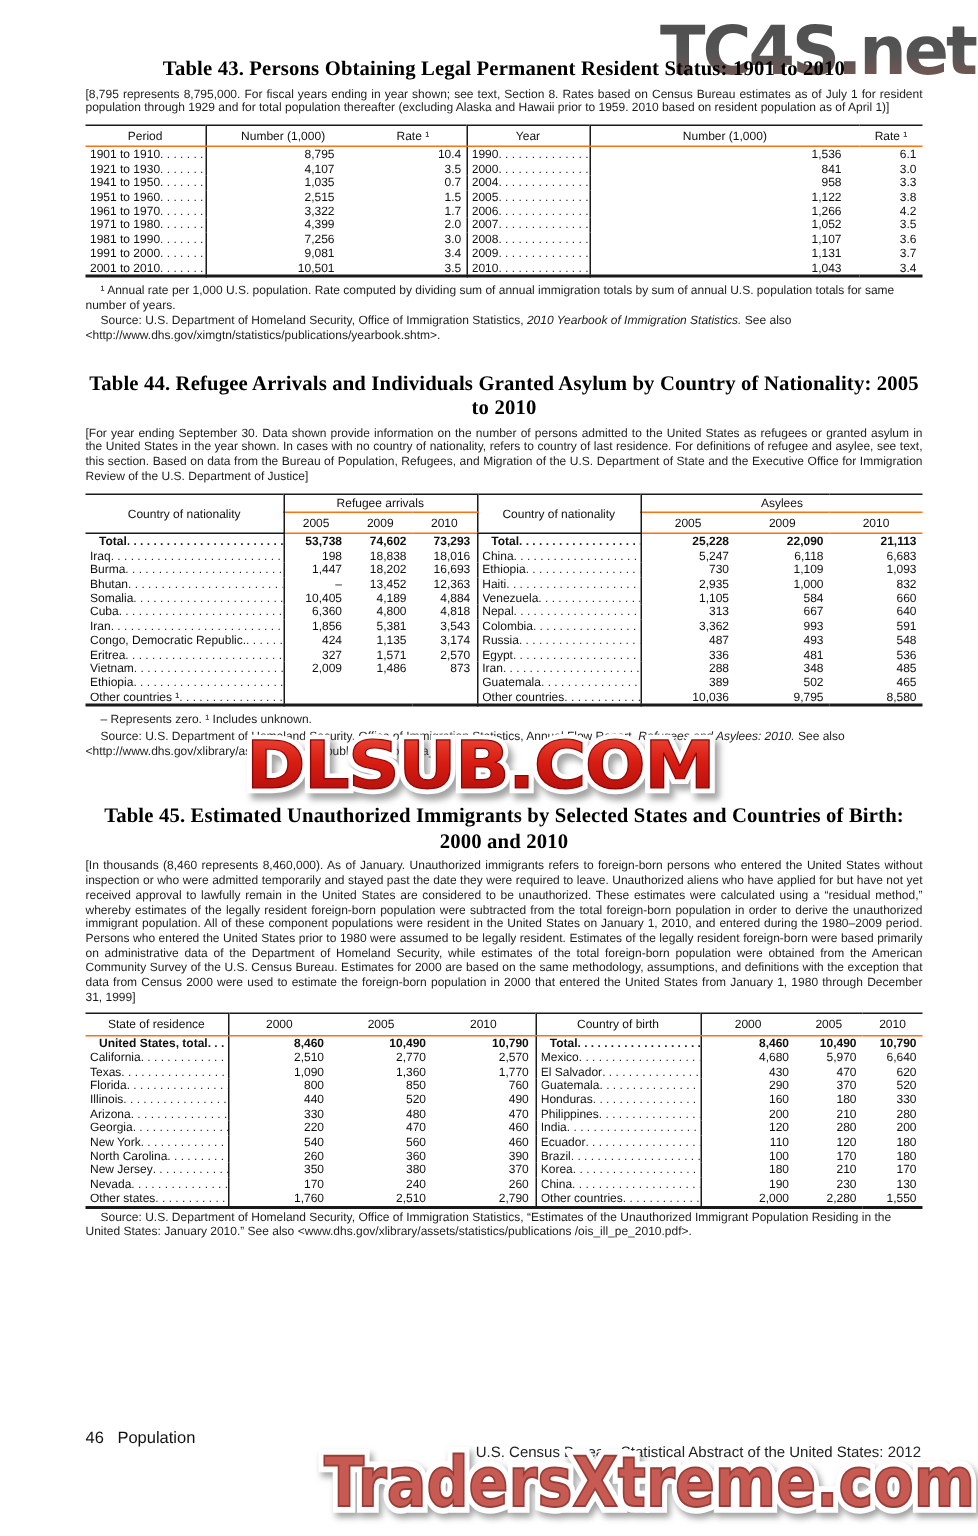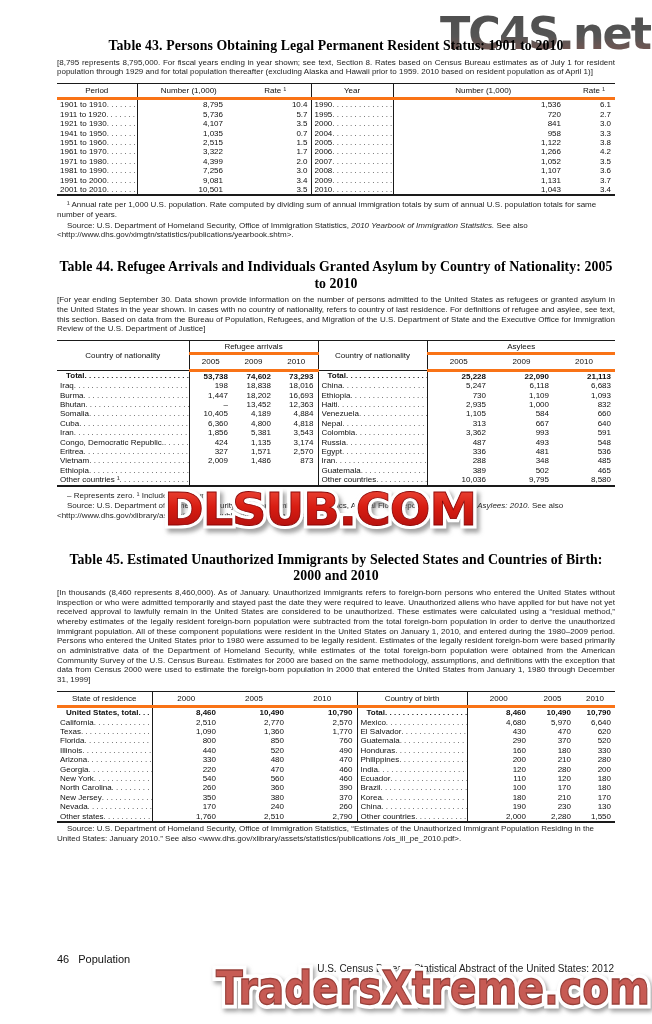--- a/index.html
+++ b/index.html
@@ -26,21 +26,21 @@
 
   table {
     border-collapse:collapse; table-layout:fixed; width:558px;
     border-top:1px solid #1a1a1a; border-bottom:2px solid #1a1a1a;
     margin-top:6px;
   }
   th, td {
     font-size:8px; line-height:9.4px; padding:0; font-weight:normal;
     color:#0f0f0f; overflow:hidden; white-space:nowrap;
   }
-  thead th { border-bottom:3px solid #f97316; text-align:center; padding:2px 1px 2px 1px; }
+  thead th { border-bottom:1px solid #f97316; text-align:center; padding:2px 1px 2px 1px; }
   thead th.grp { padding:1px 18px; }
   td.num { text-align:right; padding-right:4px; }
   td.lbl { padding-left:3px; }
   td.lbl .lw { display:flex; align-items:baseline; overflow:hidden; min-width:0; }
   td.lbl .lt { white-space:nowrap; }
   td.lbl .dots { flex:1 1 auto; overflow:hidden; white-space:nowrap; min-width:0; color:#222; }
   td.lbl .dots::before {
     content:" .\00a0.\00a0.\00a0.\00a0.\00a0.\00a0.\00a0.\00a0.\00a0.\00a0.\00a0.\00a0.\00a0.\00a0.\00a0.\00a0.\00a0.\00a0.\00a0.\00a0.\00a0.\00a0.\00a0.\00a0.\00a0.\00a0.\00a0.\00a0.\00a0.\00a0.\00a0.\00a0.\00a0.\00a0.\00a0.\00a0.\00a0.\00a0.\00a0.";
   }
   tr.bold td { font-weight:bold; }
@@ -122,38 +122,20 @@
               <td class="num">8,795</td>
               <td class="num">10.4</td>
               <td class="lbl">
                 <span class="lw">
                   <span class="lt">1990</span>
                   <span class="dots"></span>
                 </span>
               </td>
               <td class="num">1,536</td>
               <td class="num">6.1</td>
-            </tr>
-            <tr>
-              <td class="lbl">
-                <span class="lw">
-                  <span class="lt">1911 to 1920</span>
-                  <span class="dots"></span>
-                </span>
-              </td>
-              <td class="num">5,736</td>
-              <td class="num">5.7</td>
-              <td class="lbl">
-                <span class="lw">
-                  <span class="lt">1995</span>
-                  <span class="dots"></span>
-                </span>
-              </td>
-              <td class="num">720</td>
-              <td class="num">2.7</td>
             </tr>
             <tr>
               <td class="lbl">
                 <span class="lw">
                   <span class="lt">1921 to 1930</span>
                   <span class="dots"></span>
                 </span>
               </td>
               <td class="num">4,107</td>
               <td class="num">3.5</td>

